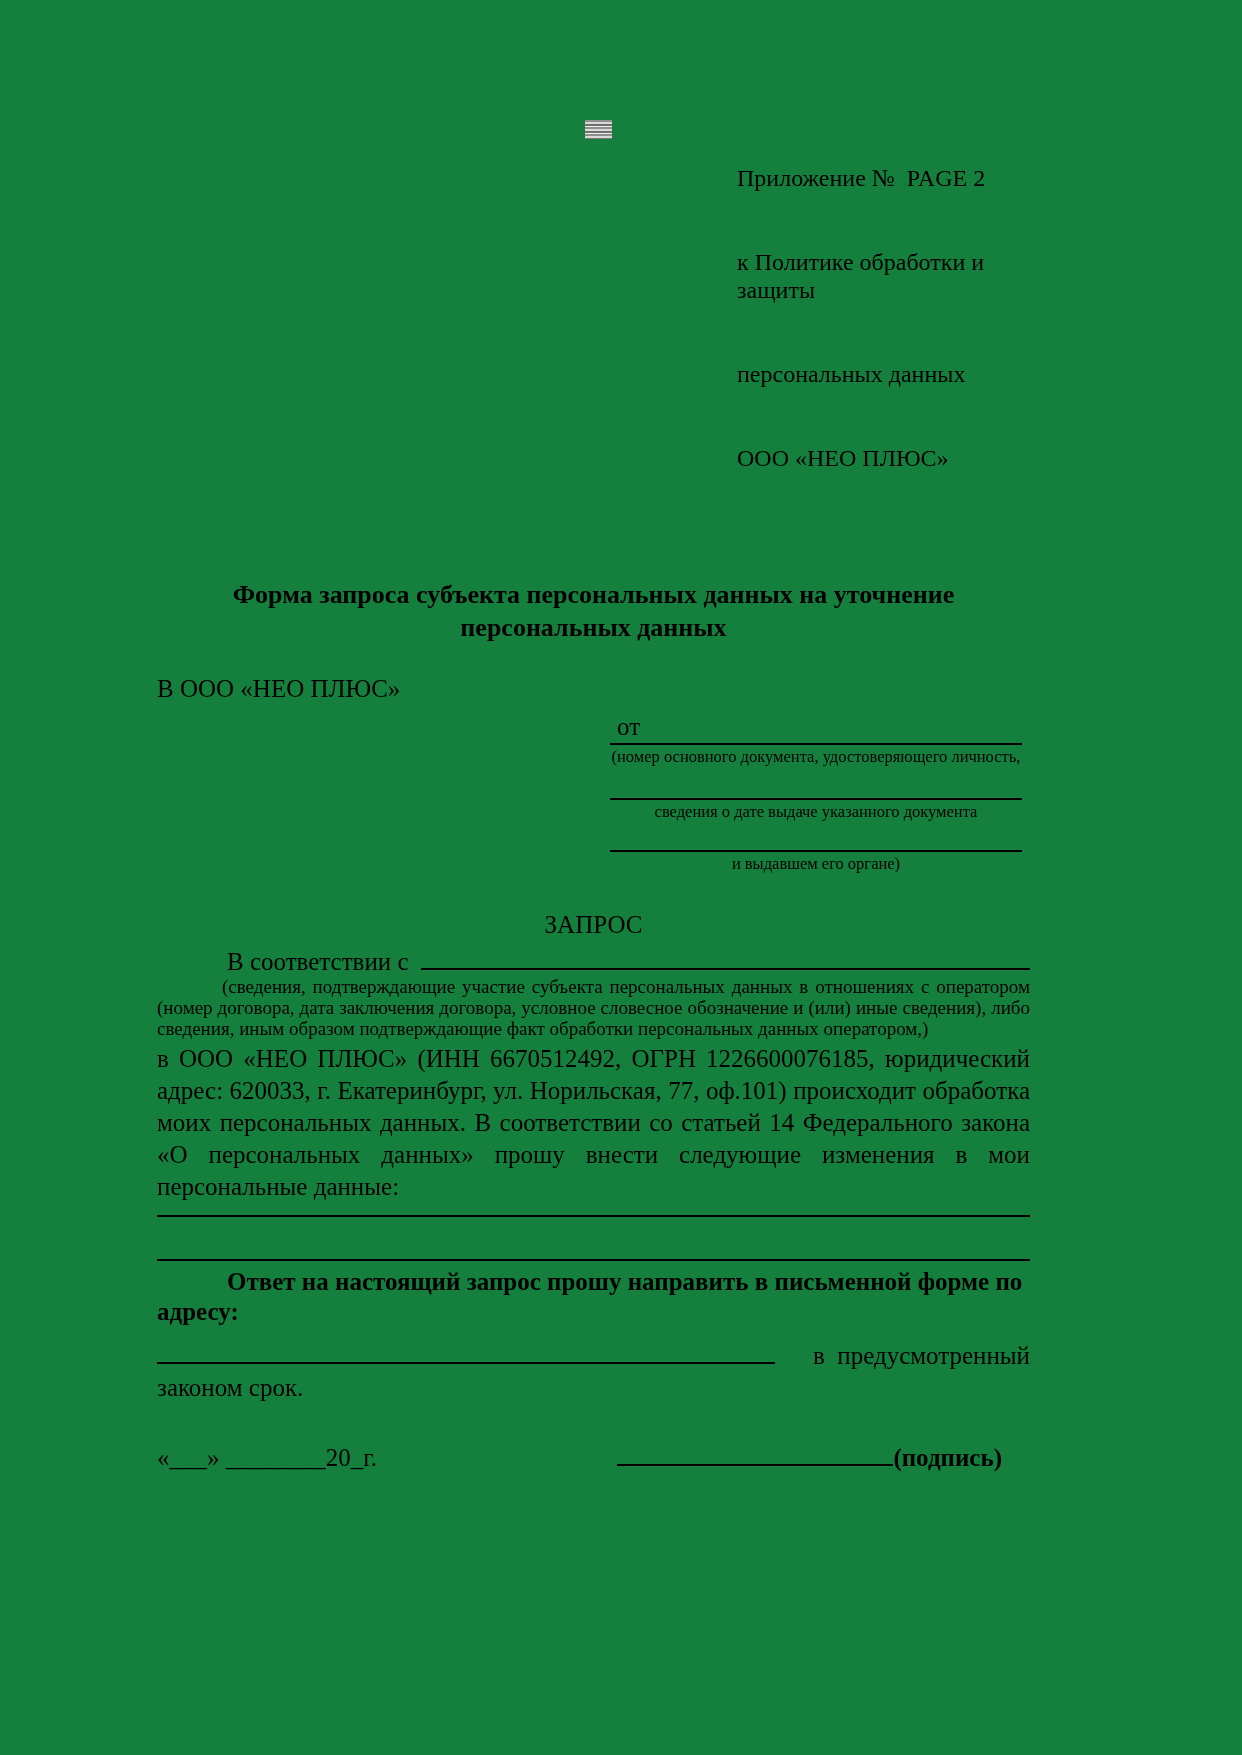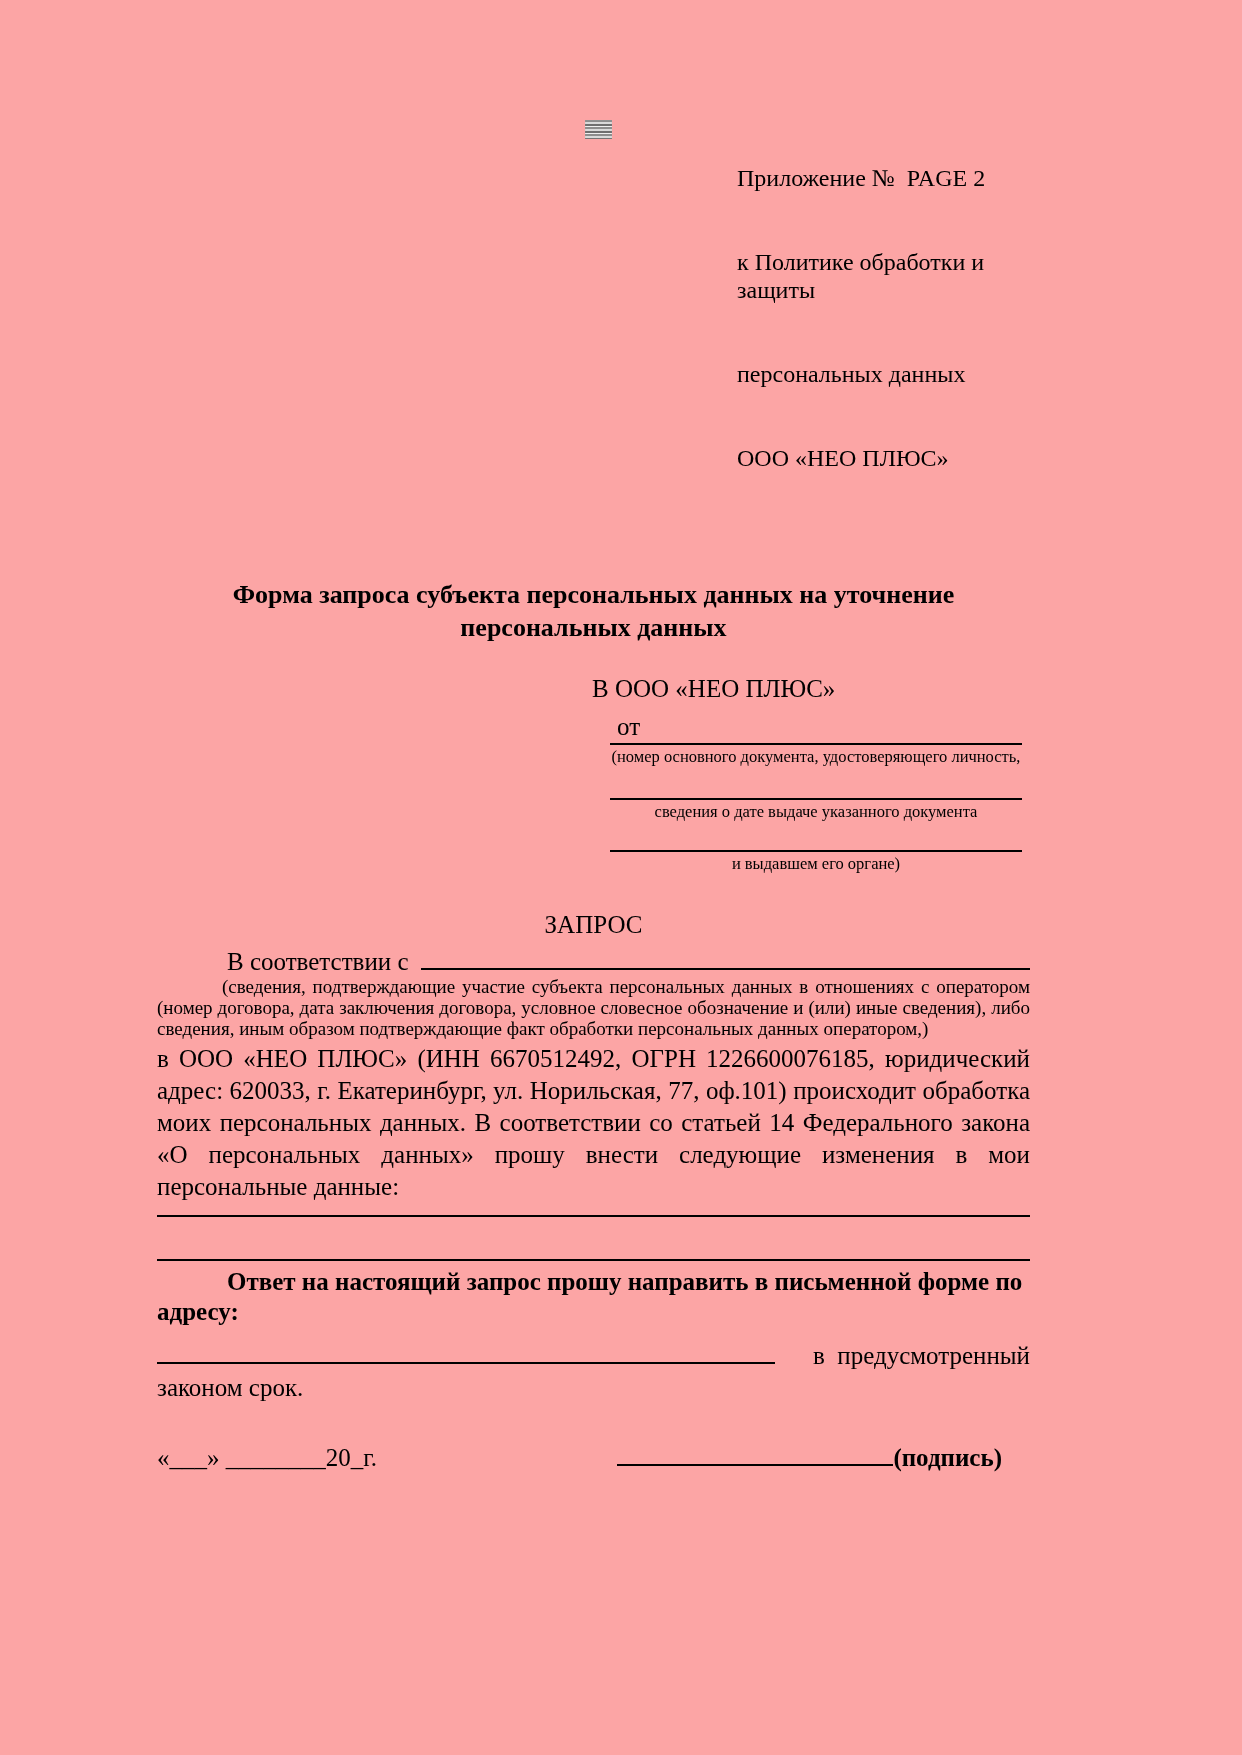--- a/index.html
+++ b/index.html
@@ -1,39 +1,39 @@
 <!DOCTYPE html>
 <html lang="ru"><head>
 <meta charset="utf-8">
 <style>
   html,body{margin:0;padding:0;background:#fff;}
   .page{
     position:relative;
     width:1242px;height:1755px;
-    background:#fca5a5;color:#000;
+    background:#15803d;color:#000;
     font-family:"Liberation Serif","DejaVu Serif",serif;
     overflow:hidden;
   }
   .content{position:absolute;left:157px;top:0;width:873px;}
 
   
   .header-block{margin-top:108px;}
   .header-text{margin-left:580px;font-size:24px;line-height:28px;white-space:pre-wrap;}
   .artifact{
     position:absolute;left:428px;top:120px;width:27px;height:19px;
     background:repeating-linear-gradient(180deg,#8d8d8d 0 2px,#d9d9d9 2px 4px,#6f6f6f 4px 6px,#efefef 6px 7px);
     box-shadow:inset 0 0 1px #aaa;
   }
 
   
   .doc-title{margin-top:50px;font-size:26px;font-weight:bold;line-height:33px;text-align:center;}
 
   
   .addressee{margin-top:30px;font-size:25px;line-height:30px;}
-  .addr-to{margin-left:435px;}
+  .addr-to{}
   .addr-from{margin-left:460px;margin-top:8px;}
 
   .fields{margin-left:453px;width:412px;margin-top:1px;}
   .field{margin-bottom:27px;}
   .field.gap-lg{margin-bottom:31px;}
   .field.gap-md{margin-bottom:28px;}
   .field:last-child{margin-bottom:0;}
   .field-line{border-top:2px solid #000;height:0;}
   .field-caption{text-align:center;font-size:16.5px;line-height:20px;padding-top:2px;}
 

